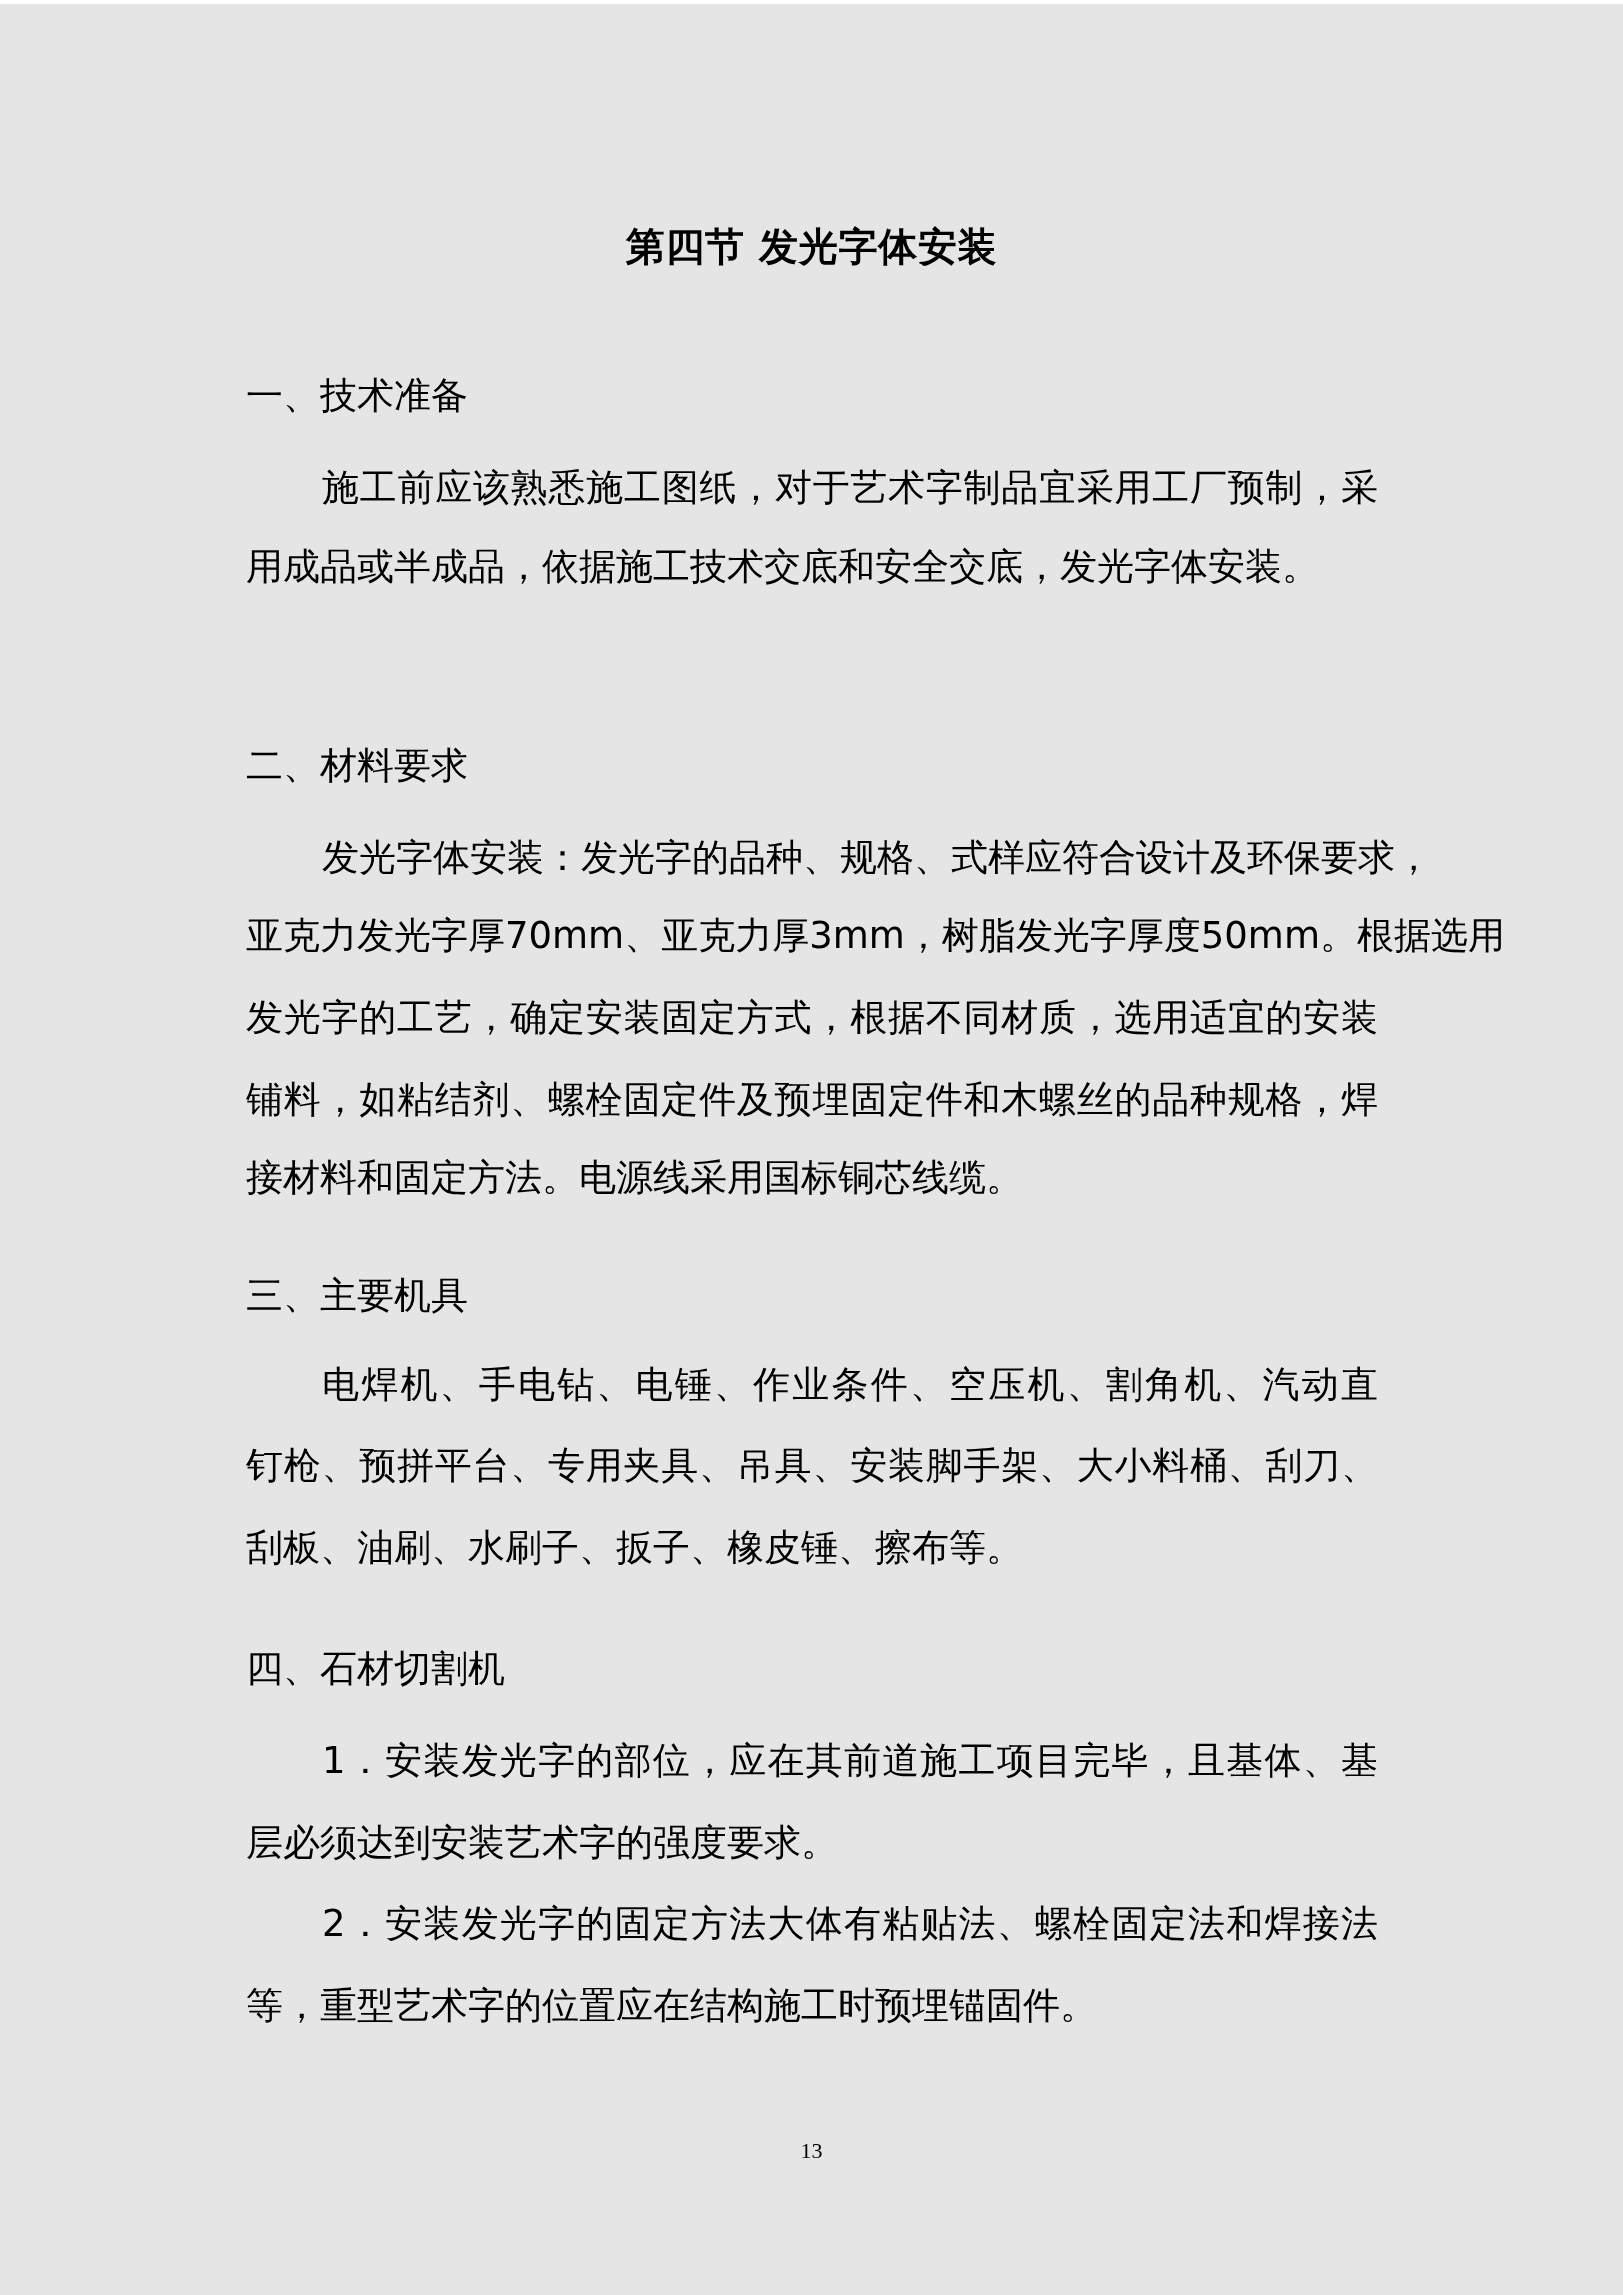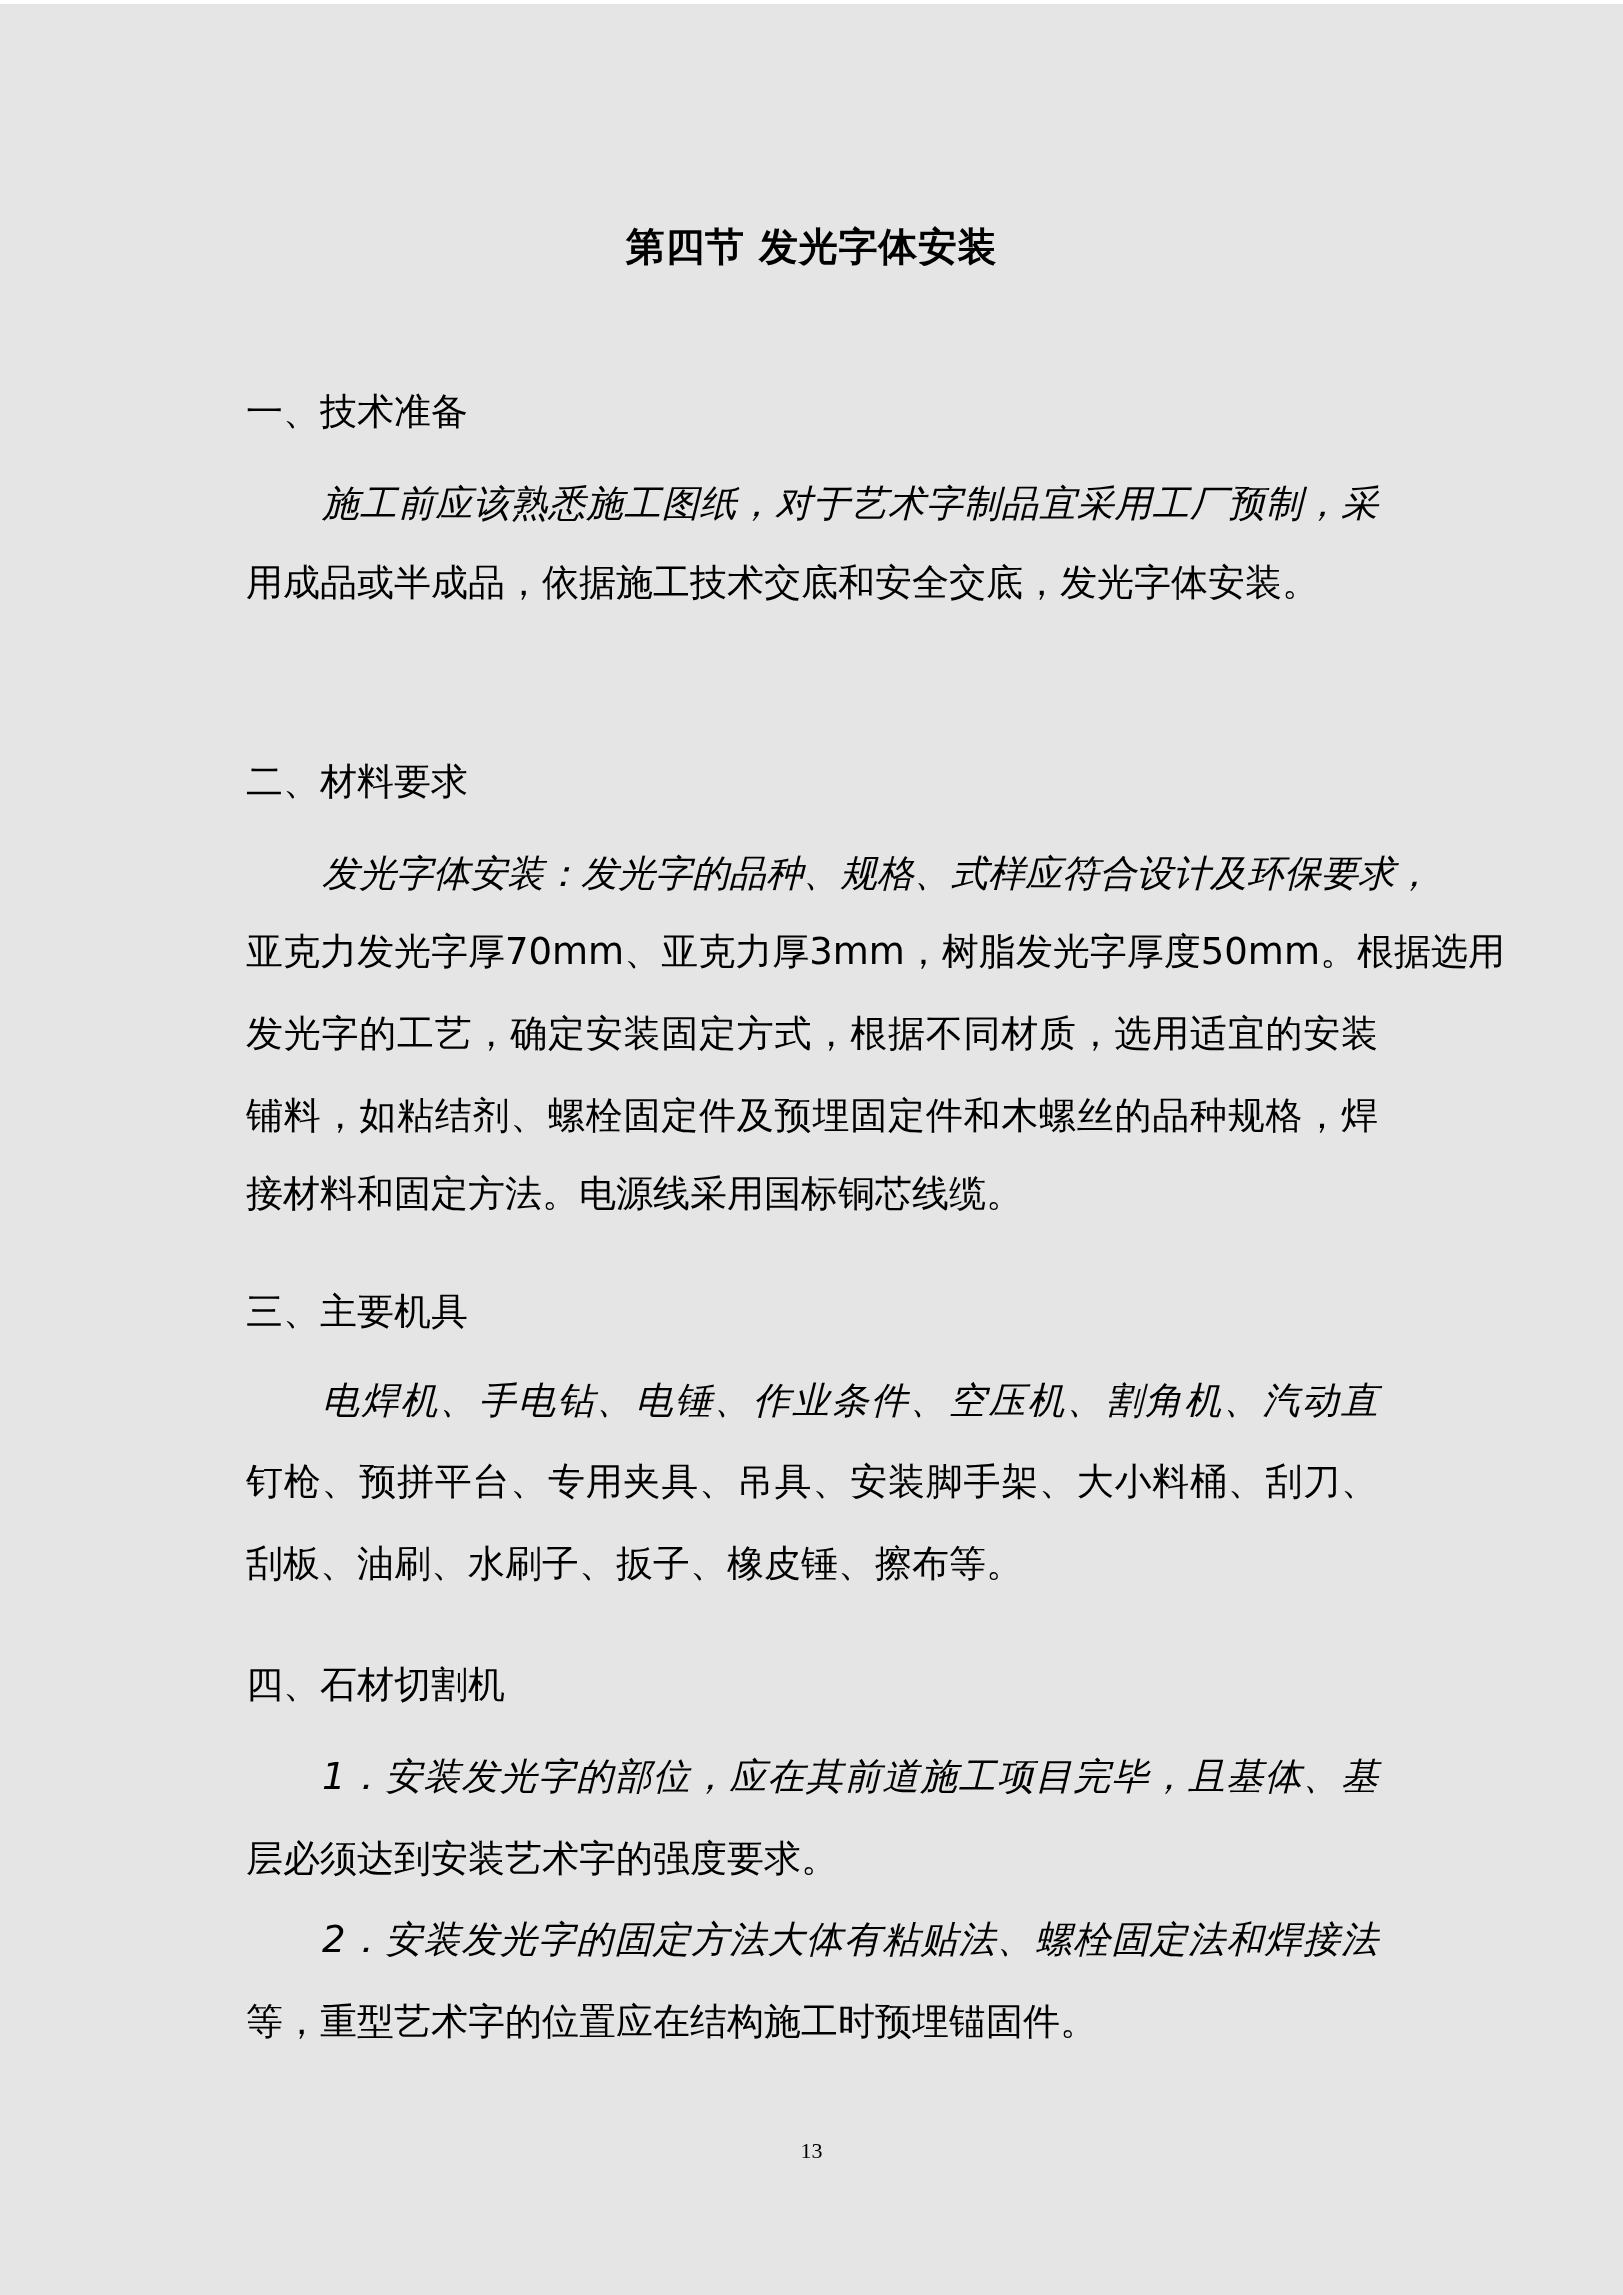--- a/index.html
+++ b/index.html
@@ -2,22 +2,22 @@
 <html style="font-size:10.5px"><head>
 <meta charset="utf-8">
 <style>
   html, body { margin: 0; padding: 0; background: #ffffff; }
   body { width: 1623px; height: 2295px; position: relative; overflow: hidden;
          font-family: "DejaVu Sans", "Liberation Sans", sans-serif; color: #000; }
   .page { position: absolute; left: 0; top: 4px; width: 1623px; height: 2295px; background: #e5e5e5; }
   .title { position: absolute; left: 0; width: 1623px; top: 213px; text-align: center;
            font-size: 39px; font-weight: bold; line-height: 59px; letter-spacing: 0.7px; }
   .line { position: absolute; left: 246px; width: 1132px; font-size: 37px; line-height: 52px;
-          white-space: nowrap; overflow: visible; margin-top: 16px; }
-  .indent { left: 322px; width: 1056px; font-style: italic; }
+          white-space: nowrap; overflow: visible; }
+  .indent { left: 322px; width: 1056px; }
   .justify { text-align: justify; text-align-last: justify; }
   .pagenum { position: absolute; left: 0; width: 1623px; top: 2130px; text-align: center;
              font-family: "Liberation Serif", "DejaVu Serif", serif; font-size: 22px; line-height: 33px; }
 </style>
 </head>
 <body>
 
 <div class="page">
 
   <div class="title">第四节  发光字体安装</div>

